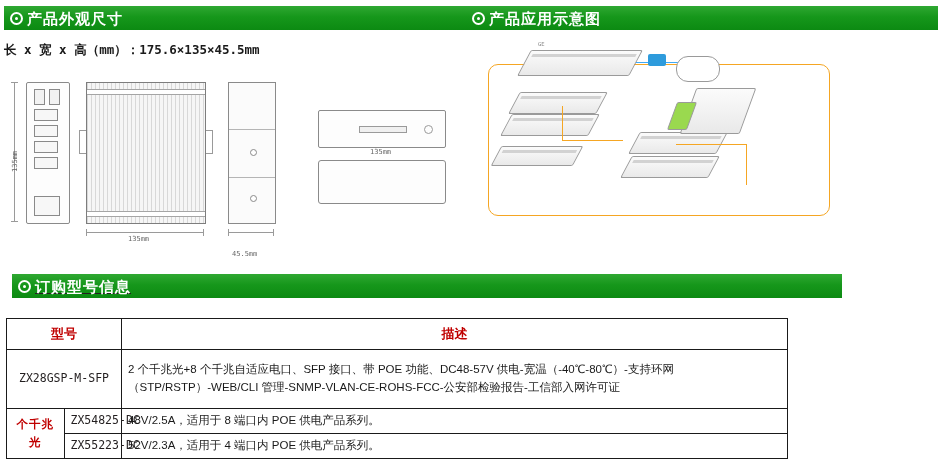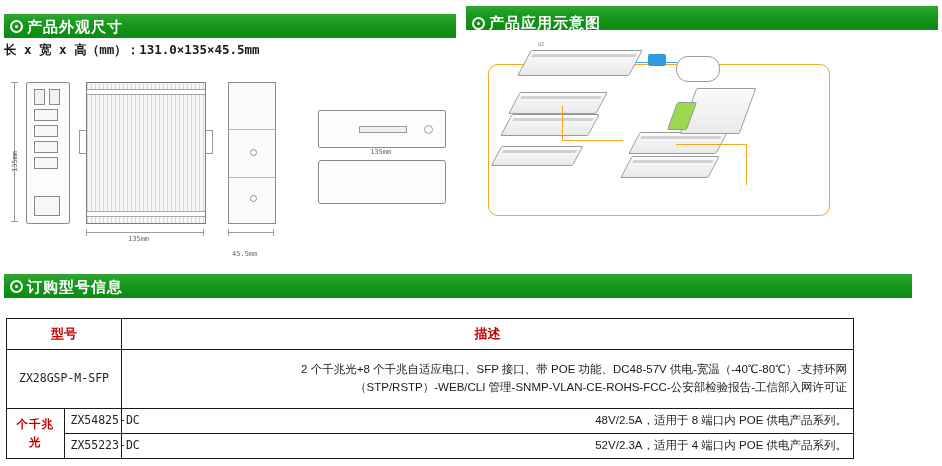--- a/index.html
+++ b/index.html
@@ -53,23 +53,23 @@
   }
   .sec-bar .sec-title {
     color: #ffffff;
     font-size: 15px;
     font-weight: bold;
     letter-spacing: 1px;
     line-height: 1;
     white-space: nowrap;
   }
 
-  #sec-dim-bar  { left: 4px;   top: 6px;   width: 452px; margin-top: 8px; }
-  #sec-app-bar  { left: 466px; top: 6px;   width: 472px; align-items: flex-end; }
-  #sec-ord-bar  { left: 4px;   top: 274px; width: 908px; }
+  #sec-dim-bar  { left: 4px;   top: 6px;   width: 536px; }
+  #sec-app-bar  { left: 466px; top: 6px;   width: 472px; }
+  #sec-ord-bar  { left: 12px;   top: 274px; width: 830px; text-decoration: underline; }
 
   
   #dim-caption {
     position: absolute;
     left: 4px;
     top: 42px;
     font-size: 12.5px;
     font-weight: bold;
     font-family: "DejaVu Sans Mono", monospace;
     letter-spacing: 0px;
@@ -338,21 +338,21 @@
     border: 1px solid #9a9a9a;
     border-radius: 12px;
     background: #ffffff;
   }
 
   
   #order-table {
     position: absolute;
     left: 6px;
     top: 318px;
-    width: 848px;
+    width: 782px;
     border-collapse: collapse;
     table-layout: fixed;
   }
   #order-table td, #order-table th {
     border: 1px solid #1a1a1a;
     padding: 3px 6px;
     font-size: 11.5px;
     vertical-align: middle;
     line-height: 1.55;
   }
@@ -367,21 +367,21 @@
   .col-a { width: 110px; }
   .col-b { width: 156px; }
   .cell-model {
     text-align: center;
     font-family: "DejaVu Sans Mono", monospace;
     font-size: 11.5px;
     letter-spacing: 0px;
     white-space: nowrap;
   }
   .cell-desc {
-    text-align: right;
+    text-align: left;
     font-size: 11.5px;
     color: #1a1a1a;
   }
   .cell-adapter {
     text-align: center;
     font-weight: bold;
     color: #c00000;
     font-size: 12.5px;
     letter-spacing: 1px;
   }
@@ -397,21 +397,21 @@
   <div class="sec-bar" id="sec-dim-bar">
     <span class="bullet"></span>
     <span class="sec-title">产品外观尺寸</span>
   </div>
 
   <div class="sec-bar" id="sec-app-bar">
     <span class="bullet"></span>
     <span class="sec-title">产品应用示意图</span>
   </div>
 
-  <div id="dim-caption">长 x 宽 x 高（mm）：131.0×135×45.5mm</div>
+  <div id="dim-caption">长 x 宽 x 高（mm）：175.6×135×45.5mm</div>
 
   <div id="drawings">
 
     <div class="dimline-v" style="left:14px; top:22px; height:140px;"></div>
     <div class="draw-label vert-label" style="left:11px; top:112px;">135mm</div>
 
     <div id="dev-front">
       <div class="top-slot"></div>
       <div class="top-slot2"></div>
       <div class="ports">

